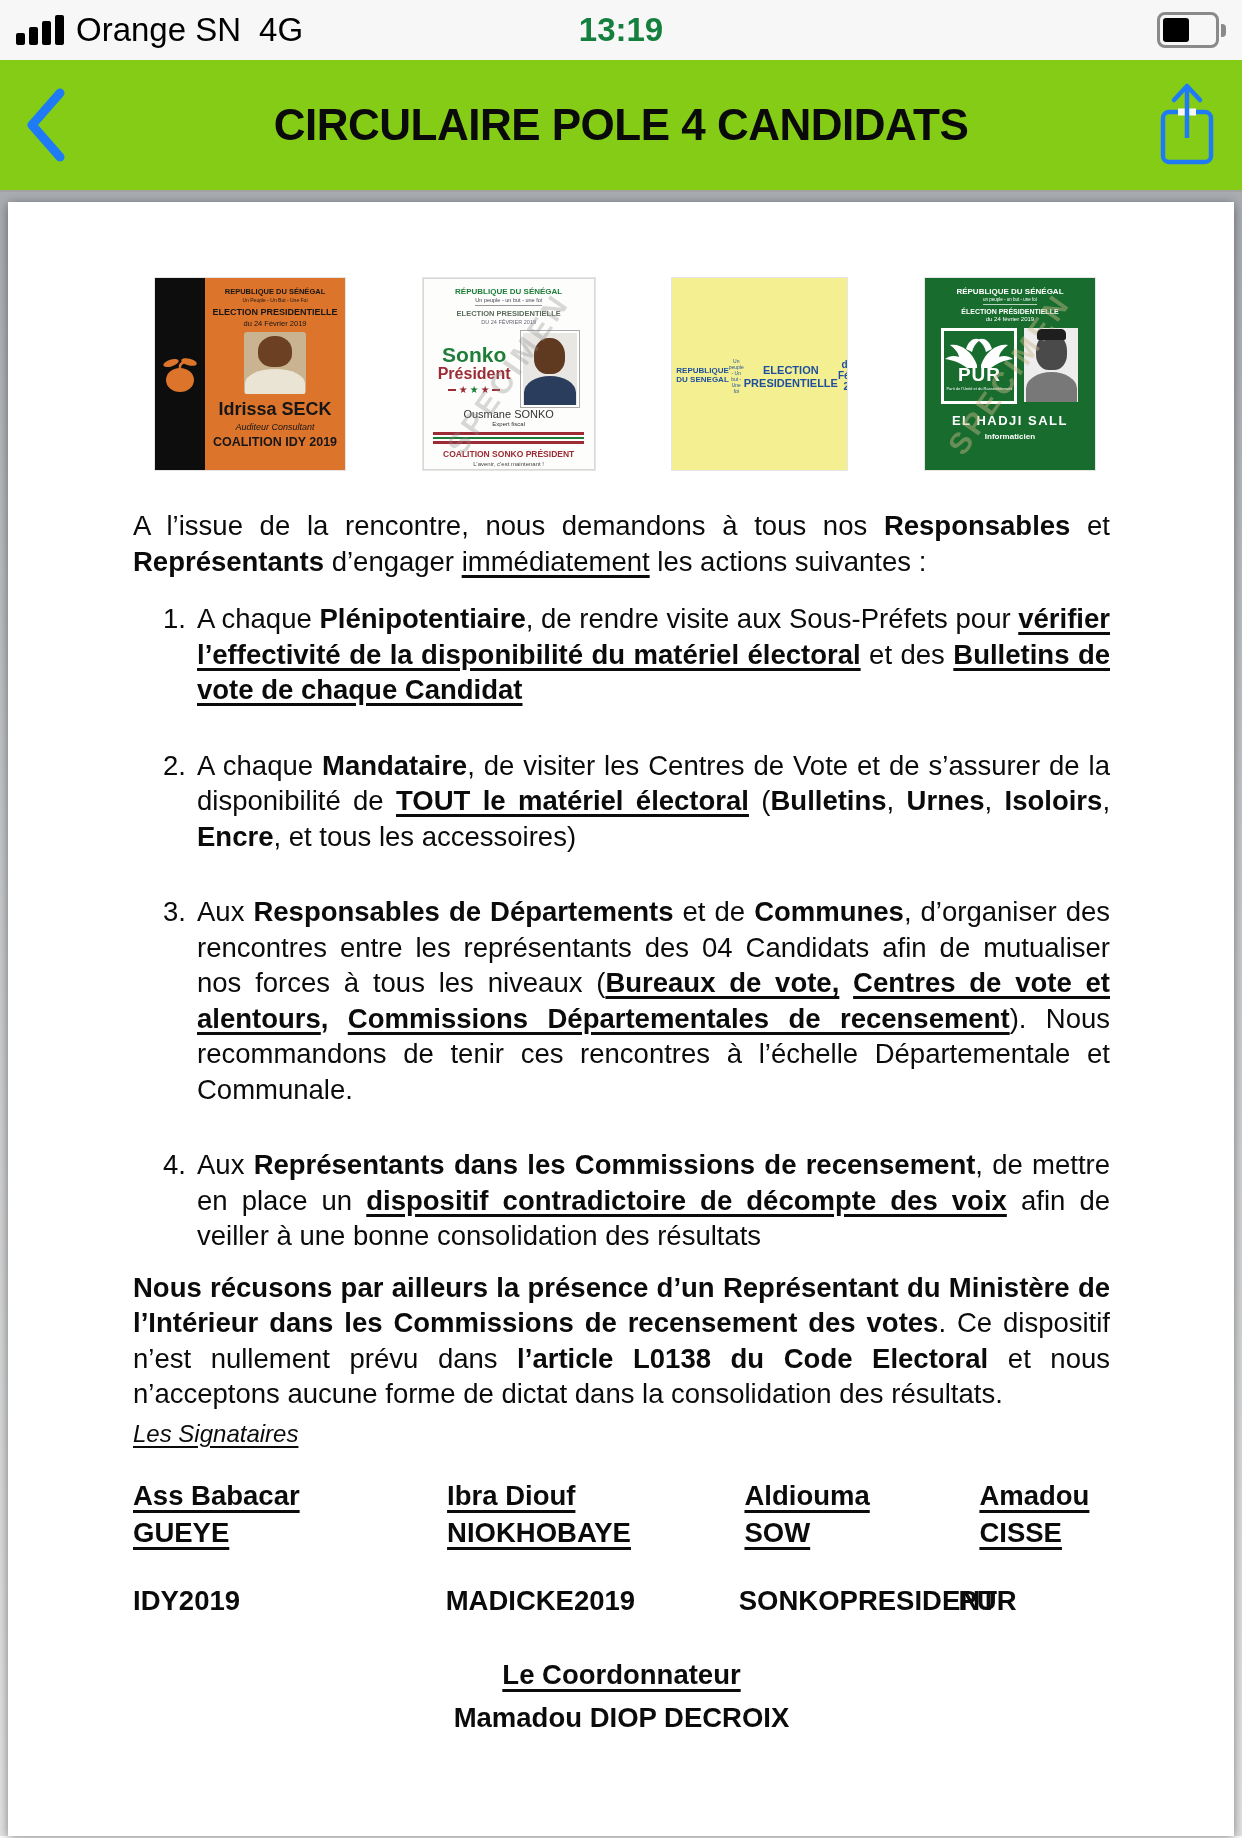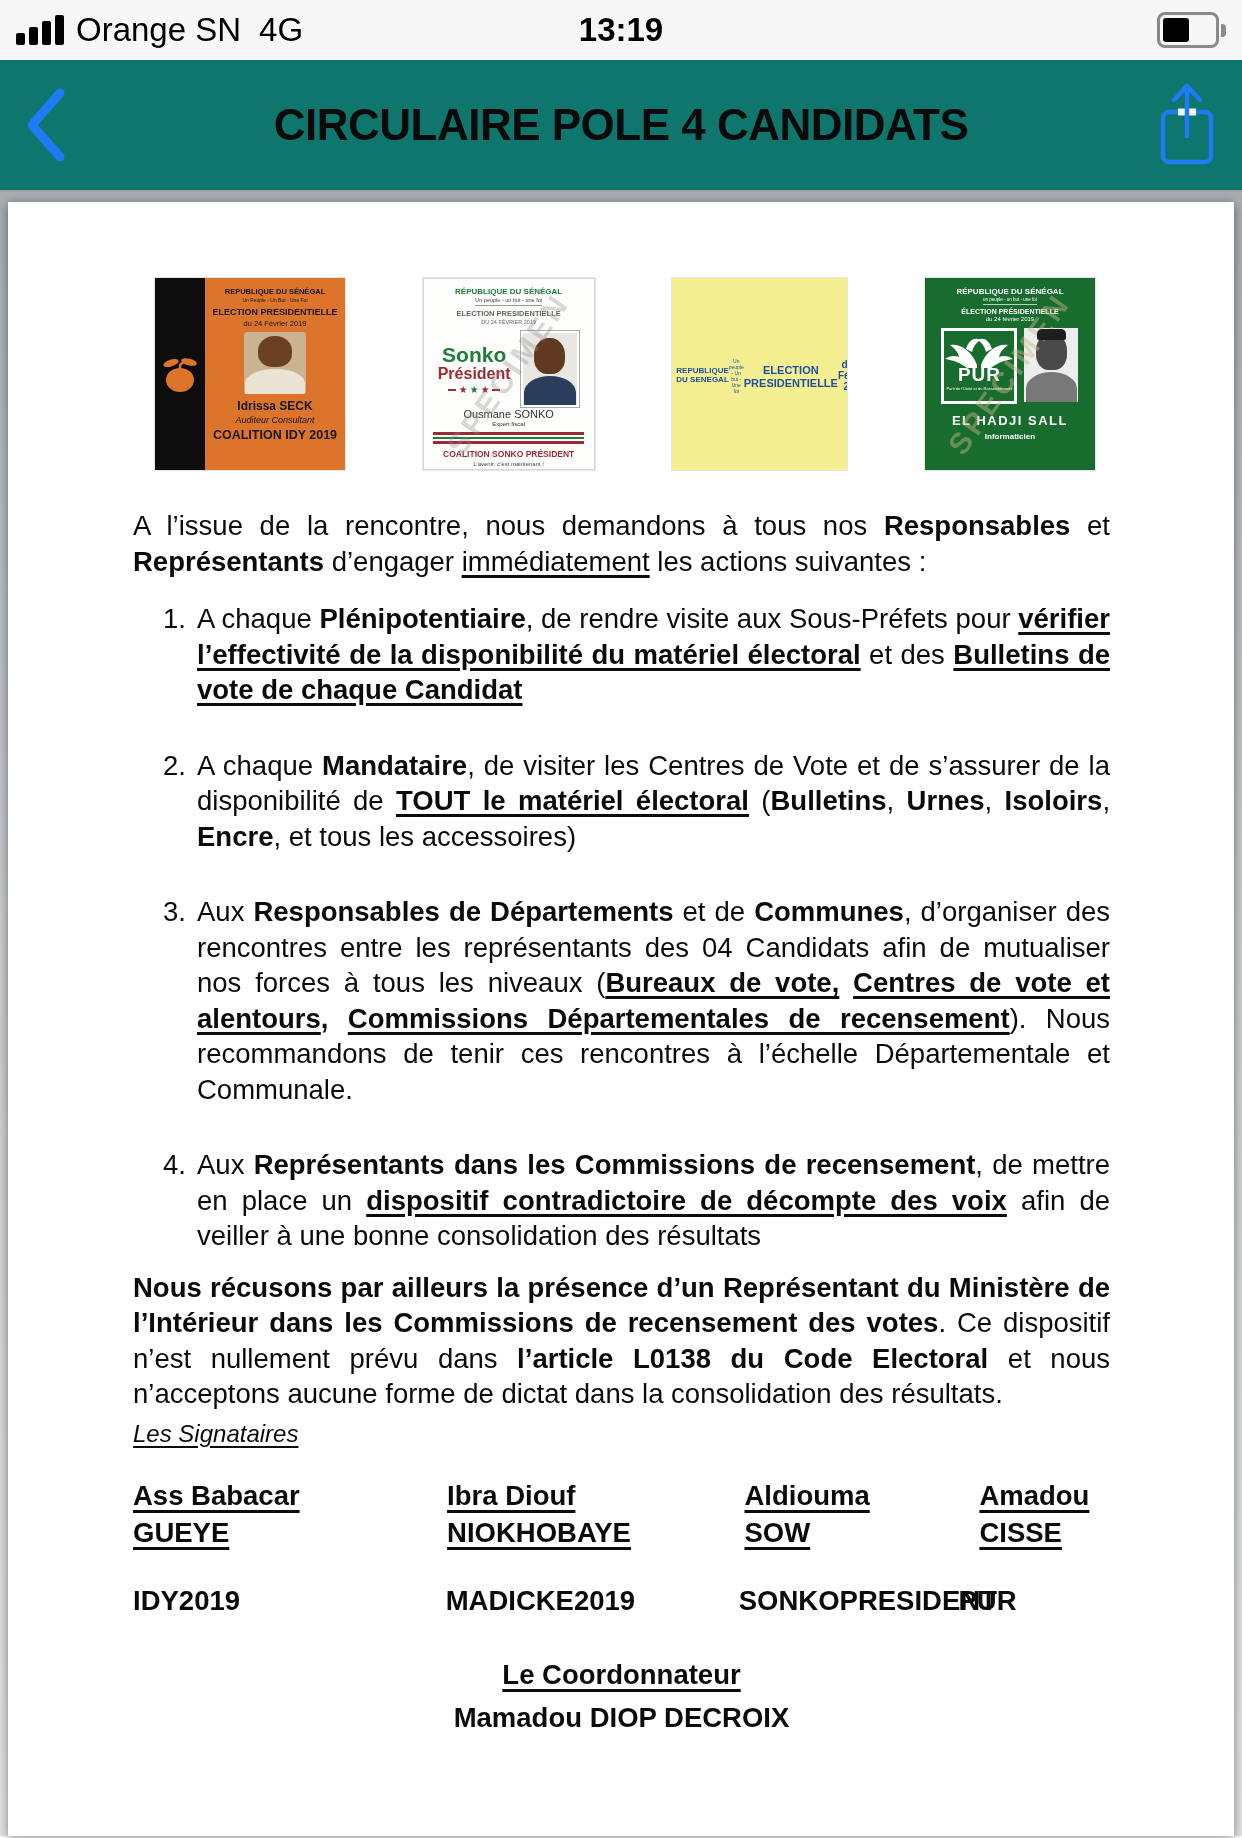--- a/index.html
+++ b/index.html
@@ -8,28 +8,28 @@
   
   .status-bar{height:60px;background:#f7f7f7;display:flex;align-items:center;
     padding:0 16px;box-sizing:border-box;font-size:33px;}
   .sb-left{display:flex;align-items:center;gap:12px;width:430px;}
   .sb-bars{display:flex;align-items:flex-end;gap:4px;}
   .sb-bars i{display:block;width:9px;background:#000;border-radius:2px;}
   .sb-bars i:nth-child(1){height:12px}.sb-bars i:nth-child(2){height:18px}
   .sb-bars i:nth-child(3){height:24px}.sb-bars i:nth-child(4){height:30px}
   .sb-carrier{color:#000;}
   .sb-net{color:#000;margin-left:6px;}
-  .sb-time{flex:1;text-align:center;font-weight:700;color:#000000;}
+  .sb-time{flex:1;text-align:center;font-weight:700;color:#15803d;}
   .sb-right{width:430px;display:flex;justify-content:flex-end;align-items:center;}
   .bat-body{width:56px;height:30px;border:3px solid #8a8a8a;border-radius:8px;
     position:relative;background:transparent;}
   .bat-fill{position:absolute;left:3px;top:3px;bottom:3px;width:26px;background:#000;border-radius:3px;}
   .bat-nub{width:5px;height:13px;background:#8a8a8a;border-radius:0 4px 4px 0;margin-left:2px;}
   
-  .nav-bar{height:132px;background:#0f766e;display:flex;align-items:center;
+  .nav-bar{height:132px;background:#84cc16;display:flex;align-items:center;
     border-bottom:2px solid #a2a2a2;padding:0 22px;box-sizing:border-box;}
   .nav-btn{background:none;border:none;padding:0;cursor:pointer;display:flex;align-items:center;}
   .back-wrap{width:86px;}
   .share-wrap{width:86px;justify-content:flex-end;}
   .nav-title{flex:1;text-align:center;font-size:44px;font-weight:700;
     letter-spacing:-0.5px;color:#0a0a0a;white-space:nowrap;}
   .blue-stroke{stroke:var(--ios_blue,#1f7bf5);}
   
   .content{height:1644px;box-sizing:border-box;padding:10px 8px 0;
     background:linear-gradient(180deg,var(--backdrop_top,#a9adb2) 0%,#c9cbcd 45%,var(--backdrop_bottom,#e4e4e4) 100%);}
@@ -52,21 +52,21 @@
   .p1 .stripe{width:50px;background:var(--idy_black,#0d0d0d);display:flex;
     align-items:center;justify-content:center;}
   .p1 .main{flex:1;padding:9px 6px 18px;display:flex;flex-direction:column;align-items:center;
     text-align:center;color:#161616;}
   .p1 .rep{font-size:7.5px;font-weight:700;}
   .p1 .motto{font-size:5px;margin-top:1px;}
   .p1 .elec{font-size:9px;font-weight:700;margin-top:4px;}
   .p1 .date{font-size:7.5px;margin-top:2px;}
   .ph1{width:62px;height:62px;margin-top:4px;border-radius:3px;
     --skin:#6b4023;--suit:#eae4d4;background:#c9b390;}
-  .p1 .cand{font-size:12px;font-weight:700;margin-top:5px;}
+  .p1 .cand{font-size:18px;font-weight:700;margin-top:5px;}
   .p1 .role{font-size:9px;font-style:italic;margin-top:2px;}
   .p1 .coal{font-size:12.5px;font-weight:700;margin-top:3px;white-space:nowrap;}
   
   .p2{width:172px;background:#fdfdfb;border:1px solid #d8d8d8;display:flex;flex-direction:column;
     align-items:center;padding:8px 5px 5px;text-align:center;color:#333;}
   .p2 .rep{color:var(--sonko_green,#1d7d39);font-size:8px;font-weight:700;}
   .p2 .motto{font-size:5.5px;color:#445;margin-top:1px;border-bottom:1px solid #9a9a9a;padding-bottom:2px;}
   .p2 .elec{font-size:7.5px;color:#5a6b5c;font-weight:700;margin-top:3px;}
   .p2 .date{font-size:5.5px;color:#667;margin-top:1px;}
   .p2 .mid{display:flex;align-items:center;gap:9px;margin-top:5px;}

